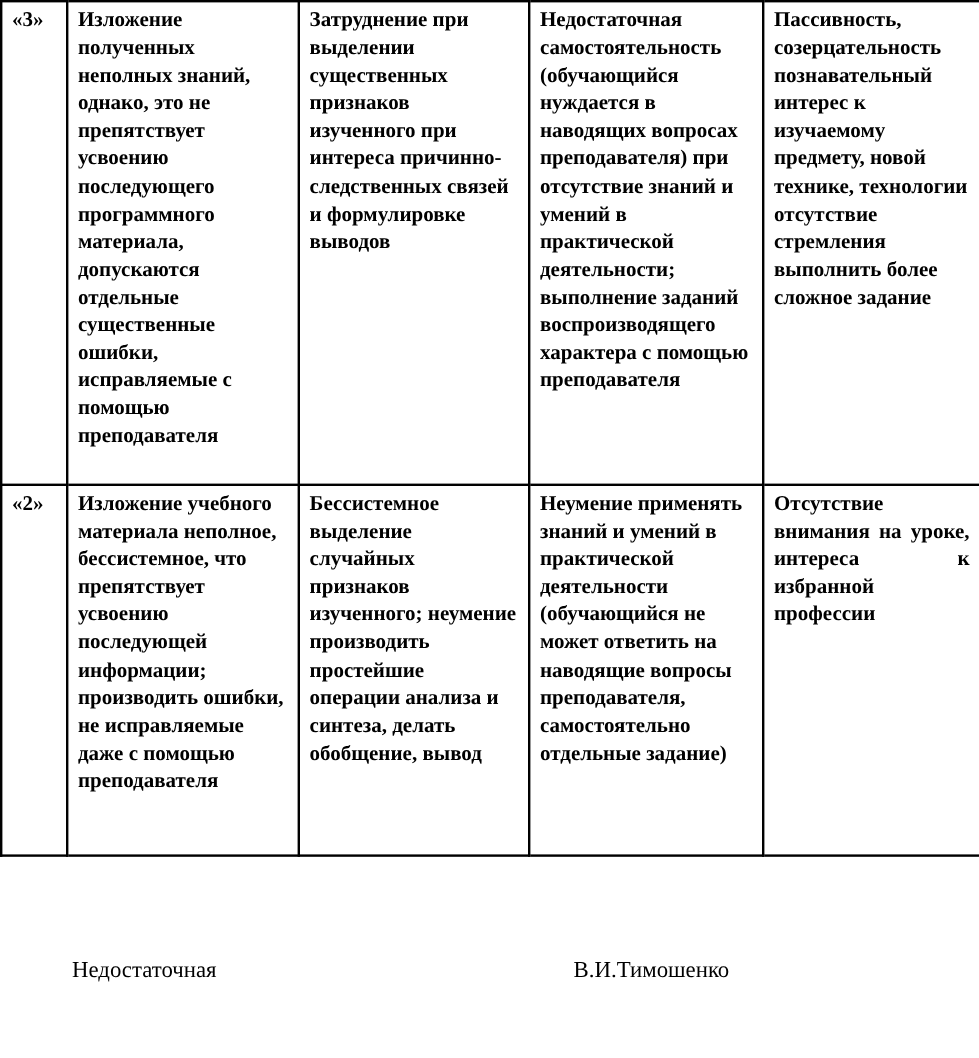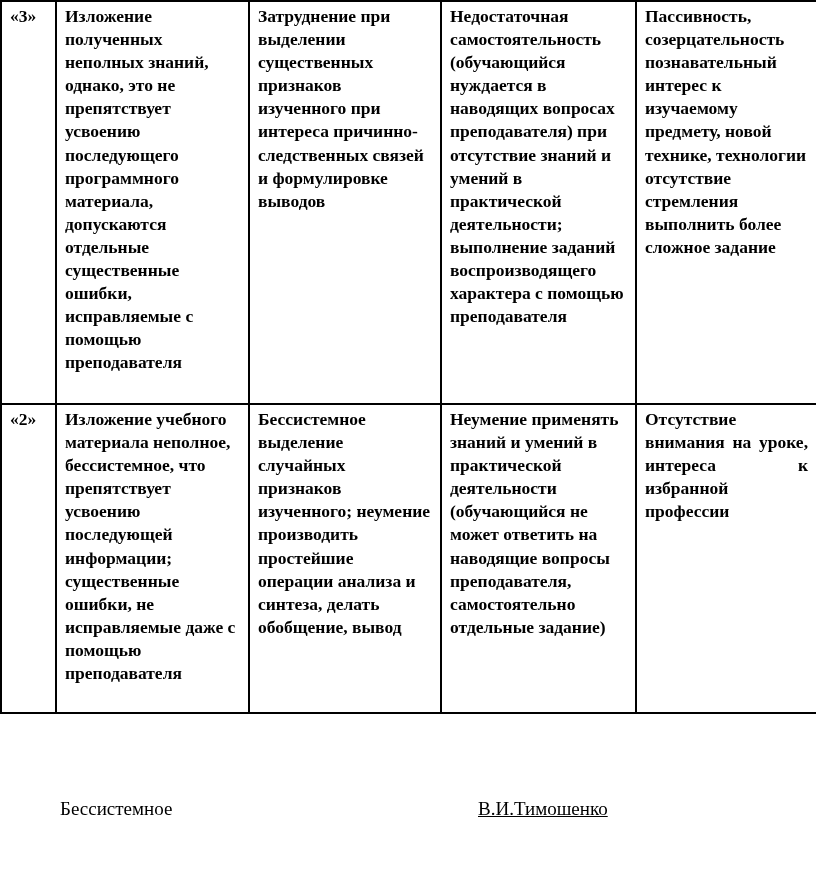--- a/index.html
+++ b/index.html
@@ -46,21 +46,20 @@
   }
   .footer-line .teacher-label {
     position: absolute;
     left: 60px;
     white-space: nowrap;
   }
   .footer-line .teacher-name {
     position: absolute;
     left: 478px;
     white-space: nowrap;
-    text-decoration: underline;
   }
 </style>
 </head>
 <body>
 
 <table class="rubric">
   <colgroup>
     <col style="width:55px">
     <col style="width:193px">
     <col style="width:192px">
@@ -70,24 +69,24 @@
   <tbody>
     <tr class="row-3">
       <td class="grade-cell">«3»</td>
       <td>Изложение полученных неполных знаний, однако, это не препятствует усвоению последующего программного материала, допускаются отдельные существенные ошибки, исправляемые с помощью преподавателя</td>
       <td>Затруднение при выделении существенных признаков изученного при интереса причинно-следственных связей и формулировке выводов</td>
       <td>Недостаточная самостоятельность (обучающийся нуждается в наводящих вопросах преподавателя) при отсутствие знаний и умений в практической деятельности; выполнение заданий воспроизводящего характера с помощью преподавателя</td>
       <td>Пассивность, созерцательность познавательный интерес к изучаемому предмету, новой технике, технологии отсутствие стремления выполнить более сложное задание</td>
     </tr>
     <tr class="row-2">
       <td class="grade-cell">«2»</td>
-      <td>Изложение учебного материала неполное, бессистемное, что препятствует усвоению последующей информации; существенные ошибки, не исправляемые даже с помощью преподавателя</td>
+      <td>Изложение учебного материала неполное, бессистемное, что препятствует усвоению последующей информации; производить ошибки, не исправляемые даже с помощью преподавателя</td>
       <td>Бессистемное выделение случайных признаков изученного; неумение производить простейшие операции анализа и синтеза, делать обобщение, вывод</td>
       <td>Неумение применять знаний и умений в практической деятельности (обучающийся не может ответить на наводящие вопросы преподавателя, самостоятельно отдельные задание)</td>
       <td class="justified">Отсутствие внимания на уроке, интереса к избранной профессии</td>
     </tr>
   </tbody>
 </table>
 
 <div class="footer-line">
-  <span class="teacher-label">Бессистемное</span>
+  <span class="teacher-label">Недостаточная</span>
   <span class="teacher-name">В.И.Тимошенко</span>
 </div>
 
 </body></html>

